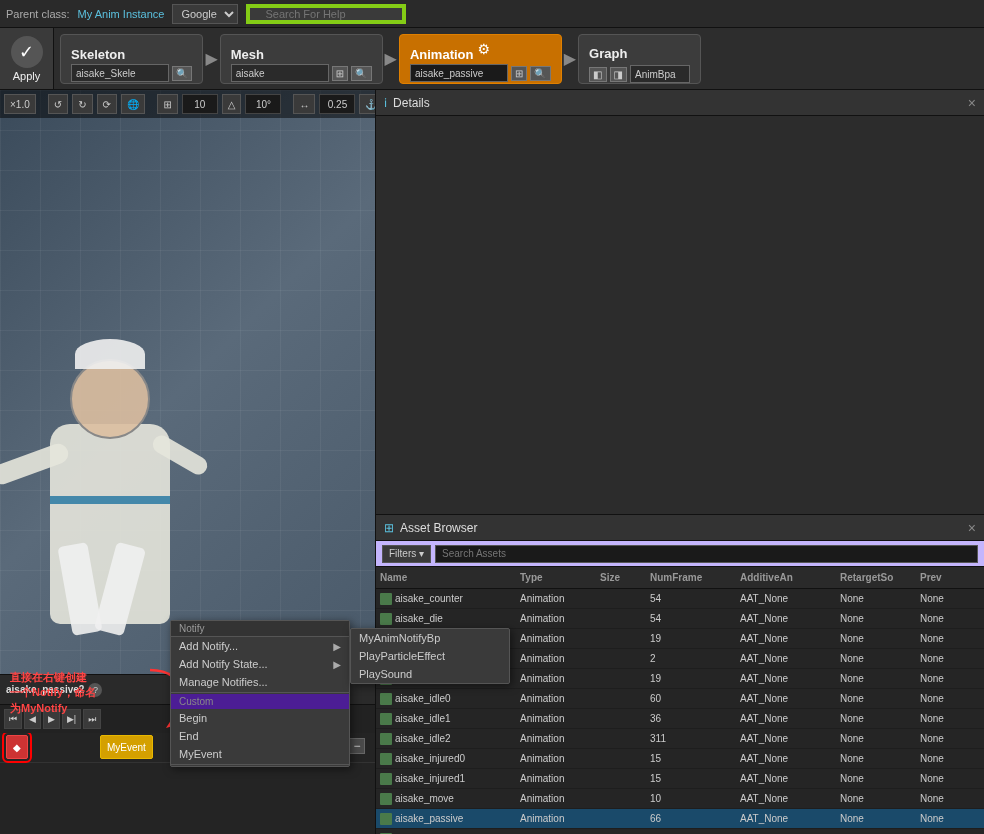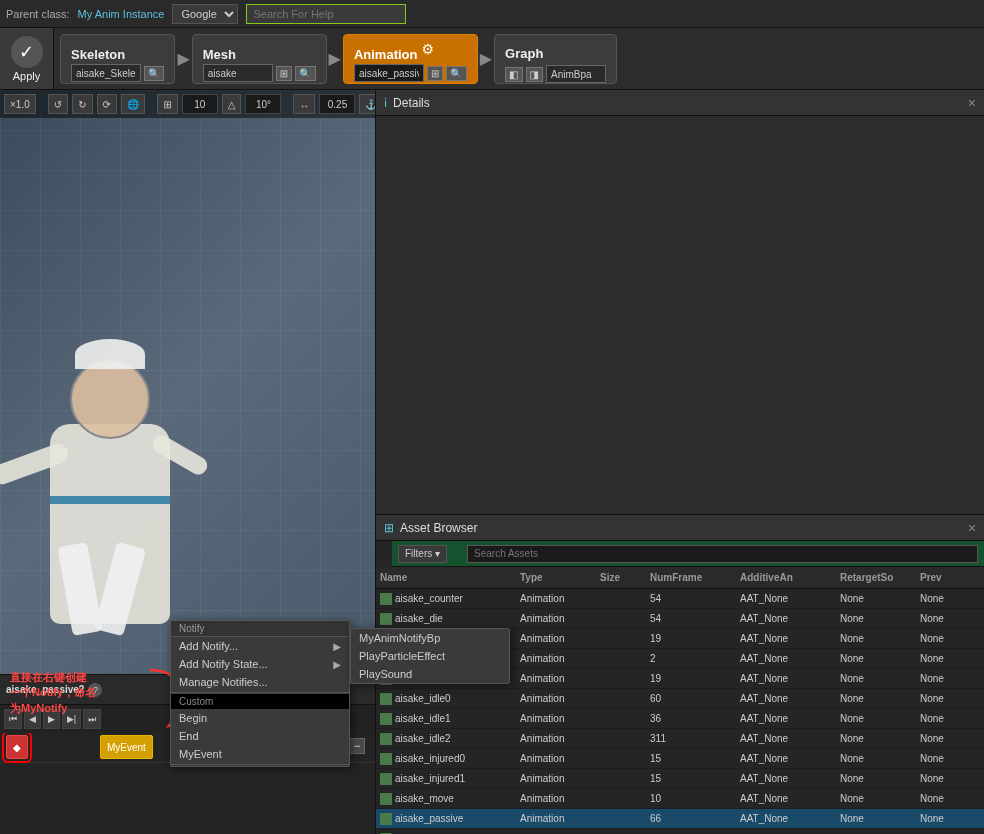--- a/index.html
+++ b/index.html
@@ -36,24 +36,24 @@
     .google-dropdown {
       background: #3a3a3a;
       border: 1px solid #555;
       color: #ccc;
       font-size: 11px;
       padding: 1px 4px;
       height: 20px;
     }
     .search-help-input {
       background: #3a3a3a;
-      border: 1px solid #84cc16;
+      border: 4px solid #84cc16;
       color: #ccc;
       font-size: 11px;
-      padding: 1px 6px;
+      padding: 1px 15px;
       height: 20px;
       width: 160px;
     }
 
     
     .toolbar-row {
       display: flex;
       align-items: stretch;
       height: 62px;
       background: #2d2d2d;
@@ -126,21 +126,21 @@
       gap: 3px;
       margin-top: 2px;
     }
     .tab-input {
       background: #2a2a2a;
       border: 1px solid #666;
       color: #ccc;
       font-size: 10px;
       padding: 1px 4px;
       height: 18px;
-      width: 70px;
+      width: 98px;
     }
     .pipeline-tab.active .tab-input {
       background: #1a1a1a;
     }
     .tab-icon-btn {
       background: #555;
       border: 1px solid #777;
       color: #ccc;
       font-size: 10px;
       padding: 1px 3px;
@@ -410,25 +410,24 @@
     .ab-close {
       margin-left: auto;
       color: #888;
       cursor: pointer;
       font-size: 14px;
     }
     .ab-toolbar {
       display: flex;
       align-items: center;
       height: 26px;
-      background: #14532d;
+      background: #c4b5fd;
       border-bottom: 1px solid #111;
       padding: 0 6px;
-      gap: 20px;
-      margin-left: 16px;
+      gap: 4px;
     }
     .ab-filter-btn {
       background: #3a3a3a;
       border: 1px solid #555;
       color: #ccc;
       font-size: 10px;
       padding: 1px 6px;
       height: 18px;
       cursor: pointer;
     }
@@ -521,21 +520,21 @@
       border: 1px solid #e80;
       margin: 1px;
       border-radius: 2px;
     }
     .ctx-arrow { color: #aaa; font-size: 10px; }
     .ctx-separator { height: 1px; background: #555; margin: 1px 0; }
     .ctx-section-header {
       color: #888;
       font-size: 10px;
       padding: 2px 8px;
-      background: #000000;
+      background: #4c1d95;
     }
 
     
     .submenu {
       position: absolute;
       top: 628px;
       left: 350px;
       background: #3a3a3a;
       border: 1px solid #555;
       border-radius: 2px;

